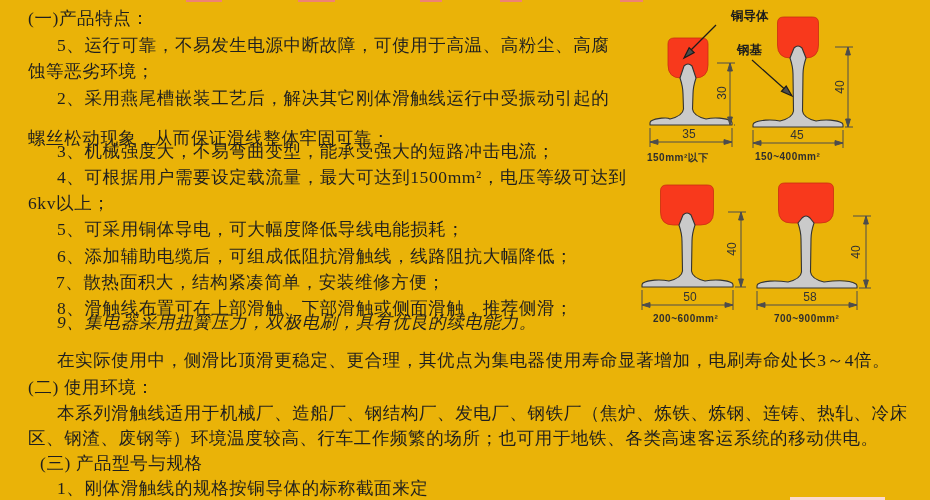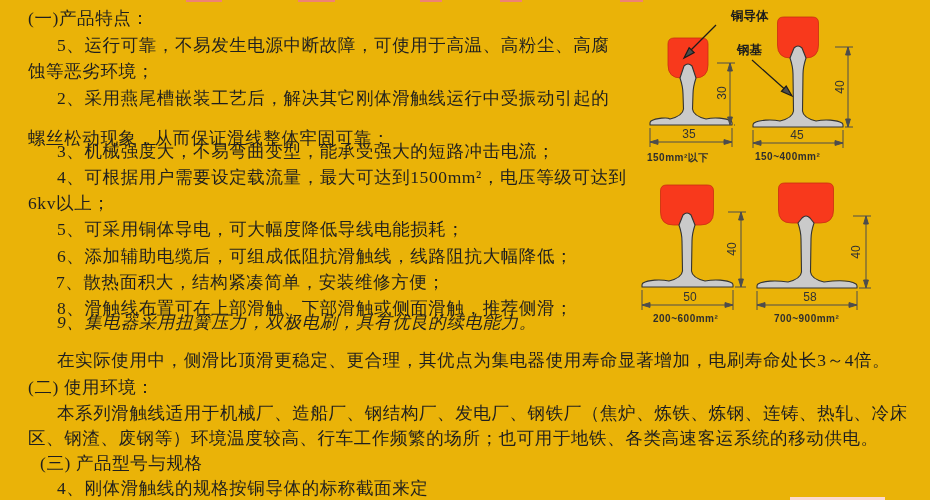--- a/index.html
+++ b/index.html
@@ -56,21 +56,21 @@
       <div class="line" style="left: 57px; top: 219px;">5、可采用铜体导电，可大幅度降低导线电能损耗；</div>
       <div class="line" style="left: 57px; top: 246px;">6、添加辅助电缆后，可组成低阻抗滑触线，线路阻抗大幅降低；</div>
       <div class="line" style="left: 56px; top: 272px;">7、散热面积大，结构紧凑简单，安装维修方便；</div>
       <div class="line" style="left: 57px; top: 298px;">8、滑触线布置可在上部滑触、下部滑触或侧面滑触，推荐侧滑；</div>
       <div class="line" style="left: 57px; top: 312px; font-style: italic;">9、集电器采用扭簧压力，双极电刷，具有优良的续电能力。</div>
       <div class="line" style="left: 57px; top: 350px;">在实际使用中，侧滑比顶滑更稳定、更合理，其优点为集电器使用寿命显著增加，电刷寿命处长3～4倍。</div>
       <div class="line" style="left: 28px; top: 377px;">(二) 使用环境：</div>
       <div class="line" style="left: 57px; top: 403px;">本系列滑触线适用于机械厂、造船厂、钢结构厂、发电厂、钢铁厂（焦炉、炼铁、炼钢、连铸、热轧、冷床</div>
       <div class="line" style="left: 28px; top: 428px;">区、钢渣、废钢等）环境温度较高、行车工作频繁的场所；也可用于地铁、各类高速客运系统的移动供电。</div>
       <div class="line" style="left: 28px; top: 453px; margin-left: 12px;">(三) 产品型号与规格</div>
-      <div class="line" style="left: 57px; top: 478px;">4、刚体滑触线的规格按铜导体的标称截面来定</div>
+      <div class="line" style="left: 57px; top: 478px;">1、刚体滑触线的规格按铜导体的标称截面来定</div>
     </div>
 
   <svg id="diagram-svg" viewBox="0 0 330 355">
       <g>
         <path d="M 74,38 L 102,38 Q 108,38 108,44
      L 108,65 Q 108,78 95,78 L 81,78 Q 68,78 68,65
      L 68,44 Q 68,38 74,38 Z" fill="#f8391c" stroke="#c82d12" stroke-width="0.8"></path>
         <path d="M 84,66 Q 88,62 92,66 L 96,78
     C 94,84 93,88 93,94 L 92.5,109
     C 93,114 98,117 106,119

